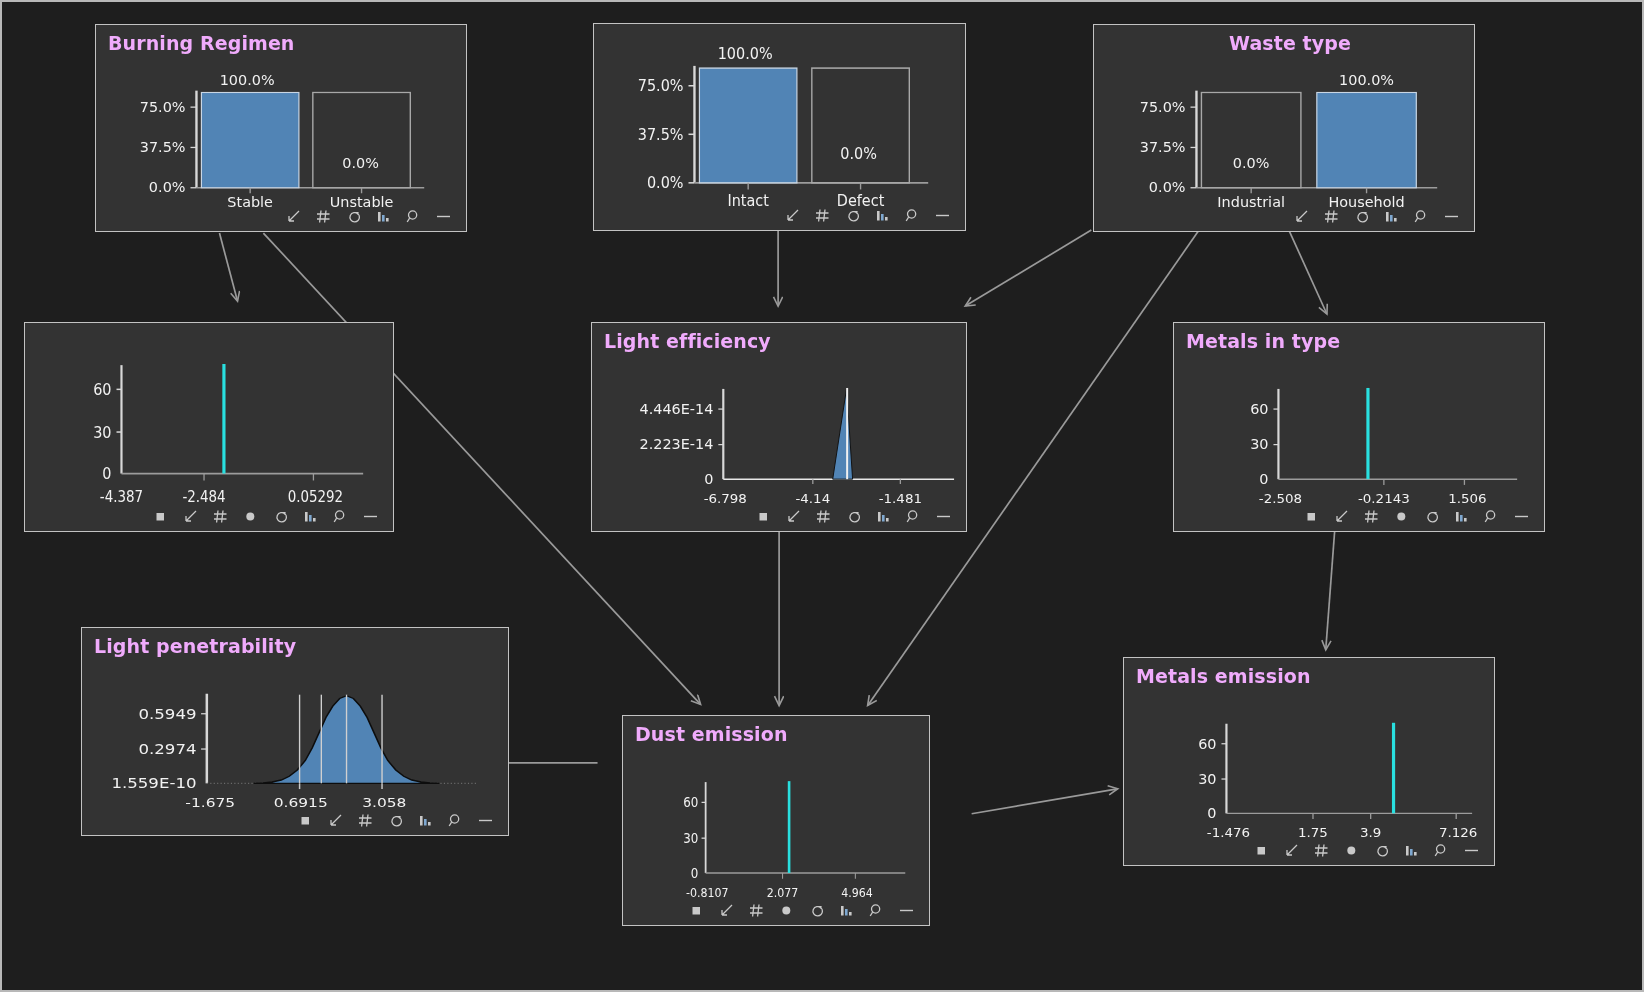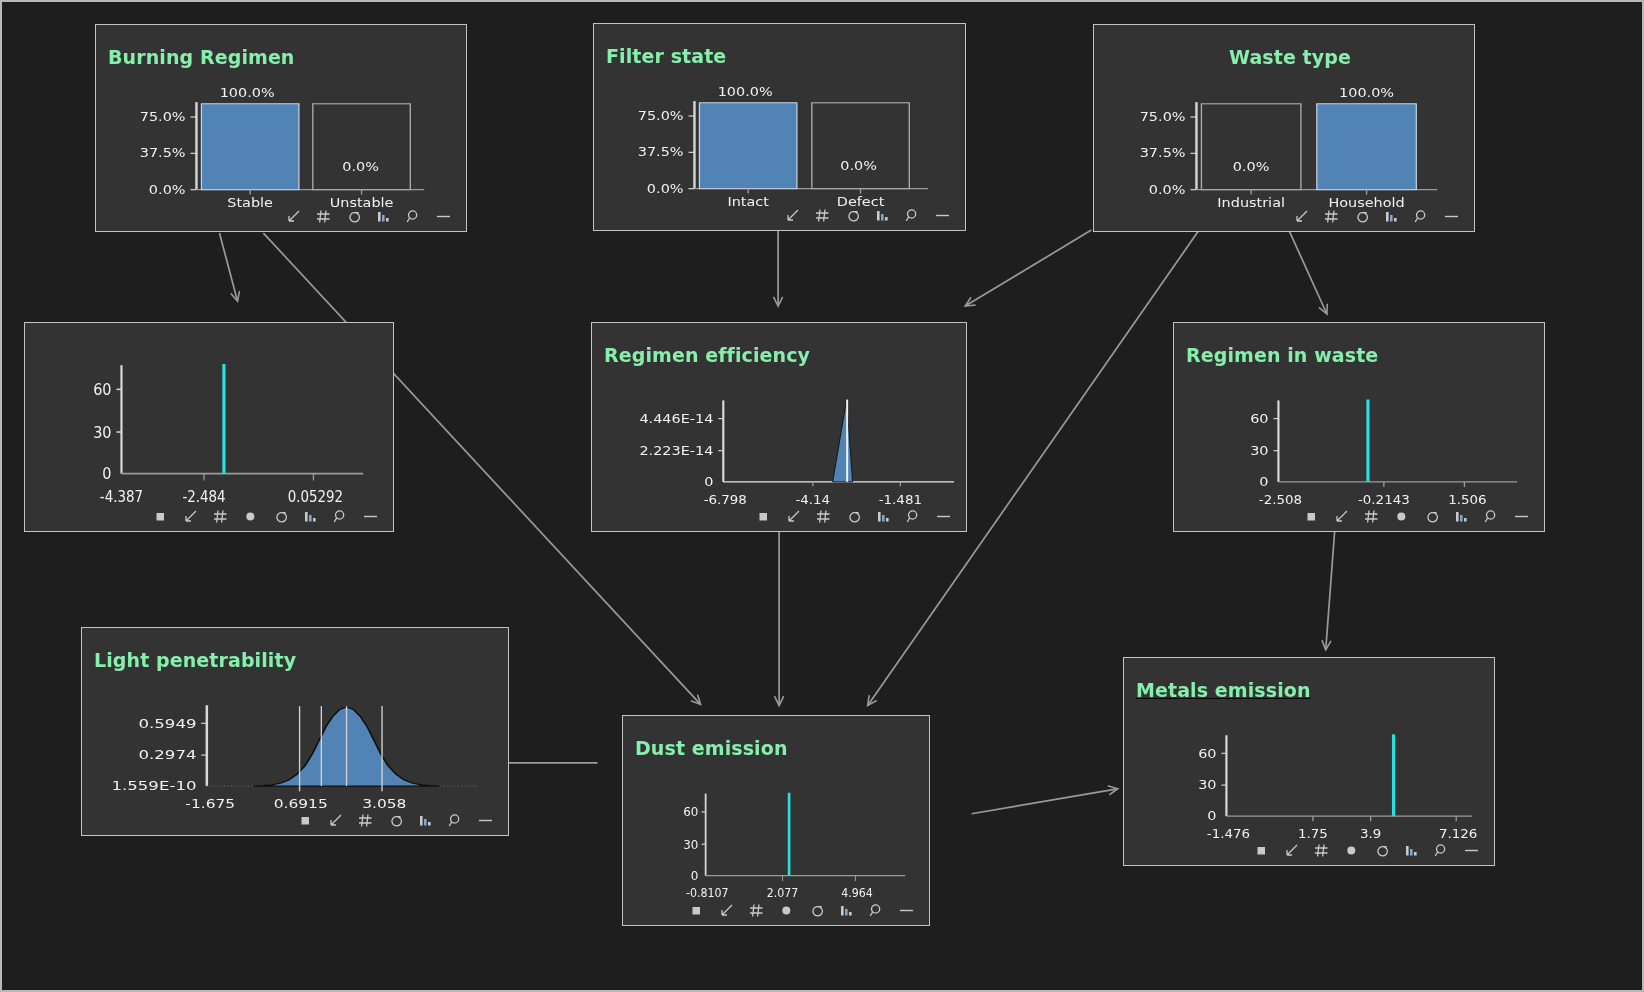--- a/index.html
+++ b/index.html
@@ -17,24 +17,24 @@
   }
   #edges { position: absolute; inset: 0; width: 100%; height: 100%; pointer-events: none; }
 
   .node {
     position: absolute;
     background: #333333;
     border: 1px solid #c3c3c3;
     display: flex; flex-direction: column;
   }
   .node-title {
-    color: #86efac;
+    color: #f0abfc;
     font-weight: bold;
     font-size: 19px;
-    padding: 21px 0 0 12px;
+    padding: 7px 0 0 12px;
     letter-spacing: .1px;
     white-space: nowrap;
   }
   .plot-wrap { position: relative; flex: 1 1 auto; margin-top: 11px; }
   .plot-wrap svg { position: absolute; inset: 0; width: 100%; height: 100%; }
 
   .toolbar {
     display: flex; justify-content: flex-end; align-items: center;
     gap: 13px;
     padding: 0 14px 6px 0;
@@ -133,21 +133,20 @@
         </span>
       <span class="ticon">
           <svg width="15" height="15" viewBox="0 0 15 15">
             <line x1="1" y1="7.5" x2="14" y2="7.5" stroke="currentColor" stroke-width="1.4"></line>
           </svg>
         </span>
     </div>
   </div>
 
   <div class="node" style="left:591px; top:21px; width:373px; height:208px;">
-    <div class="node-title">Filter state</div>
     <div class="plot-wrap">
       <svg viewBox="0 0 373 155" preserveAspectRatio="none">
         <text class="pctlab" x="152" y="22" text-anchor="middle">100.0%</text>
         <text class="pctlab" x="266" y="112" text-anchor="middle">0.0%</text>
         <text class="ax" x="90" y="51" text-anchor="end">75.0%</text>
         <text class="ax" x="90" y="95" text-anchor="end">37.5%</text>
         <text class="ax" x="90" y="139" text-anchor="end">0.0%</text>
         <g stroke="#d8d8d8" stroke-width="1.4">
           <line x1="95" y1="46" x2="101" y2="46"></line>
             <line x1="95" y1="90" x2="101" y2="90"></line>
@@ -322,21 +321,21 @@
         </span>
       <span class="ticon">
           <svg width="15" height="15" viewBox="0 0 15 15">
             <line x1="1" y1="7.5" x2="14" y2="7.5" stroke="currentColor" stroke-width="1.4"></line>
           </svg>
         </span>
     </div>
   </div>
 
   <div class="node" style="left:589px; top:320px; width:376px; height:210px;">
-    <div class="node-title">Regimen efficiency</div>
+    <div class="node-title">Light efficiency</div>
     <div class="plot-wrap">
       <svg viewBox="0 0 376 150" preserveAspectRatio="none">
         <text class="ax" x="122" y="53" text-anchor="end">4.446E-14</text>
         <text class="ax" x="122" y="90" text-anchor="end">2.223E-14</text>
         <text class="ax" x="122" y="126" text-anchor="end">0</text>
         <g stroke="#d8d8d8" stroke-width="1.3">
           <line x1="127" y1="48" x2="132" y2="48"></line>
             <line x1="127" y1="85" x2="132" y2="85"></line>
         </g>
         <line x1="132" y1="27" x2="132" y2="121" stroke="#d8d8d8" stroke-width="2.2"></line>
@@ -386,21 +385,21 @@
         </span>
       <span class="ticon">
           <svg width="15" height="15" viewBox="0 0 15 15">
             <line x1="1" y1="7.5" x2="14" y2="7.5" stroke="currentColor" stroke-width="1.4"></line>
           </svg>
         </span>
     </div>
   </div>
 
   <div class="node" style="left:1171px; top:320px; width:372px; height:210px;">
-    <div class="node-title">Regimen in waste</div>
+    <div class="node-title">Metals in type</div>
     <div class="plot-wrap">
       <svg viewBox="0 0 372 150" preserveAspectRatio="none">
         <text class="ax" x="95" y="53" text-anchor="end">60</text>
         <text class="ax" x="95" y="90" text-anchor="end">30</text>
         <text class="ax" x="95" y="126" text-anchor="end">0</text>
         <g stroke="#d8d8d8" stroke-width="1.3">
           <line x1="100" y1="48" x2="105" y2="48"></line>
             <line x1="100" y1="85" x2="105" y2="85"></line>
         </g>
         <line x1="105" y1="27" x2="105" y2="121" stroke="#d8d8d8" stroke-width="2.2"></line>
@@ -590,21 +589,21 @@
           </svg>
         </span>
       <span class="ticon">
           <svg width="15" height="15" viewBox="0 0 15 15">
             <line x1="1" y1="7.5" x2="14" y2="7.5" stroke="currentColor" stroke-width="1.4"></line>
           </svg>
         </span>
     </div>
   </div>
 
-  <div class="node" style="left:1121px; top:655px; width:372px; height:209px;text-decoration:underline;">
+  <div class="node" style="left:1121px; top:655px; width:372px; height:209px;">
     <div class="node-title">Metals emission</div>
     <div class="plot-wrap">
       <svg viewBox="0 0 372 150" preserveAspectRatio="none">
         <text class="ax" x="93" y="53" text-anchor="end">60</text>
         <text class="ax" x="93" y="90" text-anchor="end">30</text>
         <text class="ax" x="93" y="126" text-anchor="end">0</text>
         <g stroke="#d8d8d8" stroke-width="1.3">
           <line x1="98" y1="48" x2="103" y2="48"></line>
             <line x1="98" y1="85" x2="103" y2="85"></line>
         </g>

